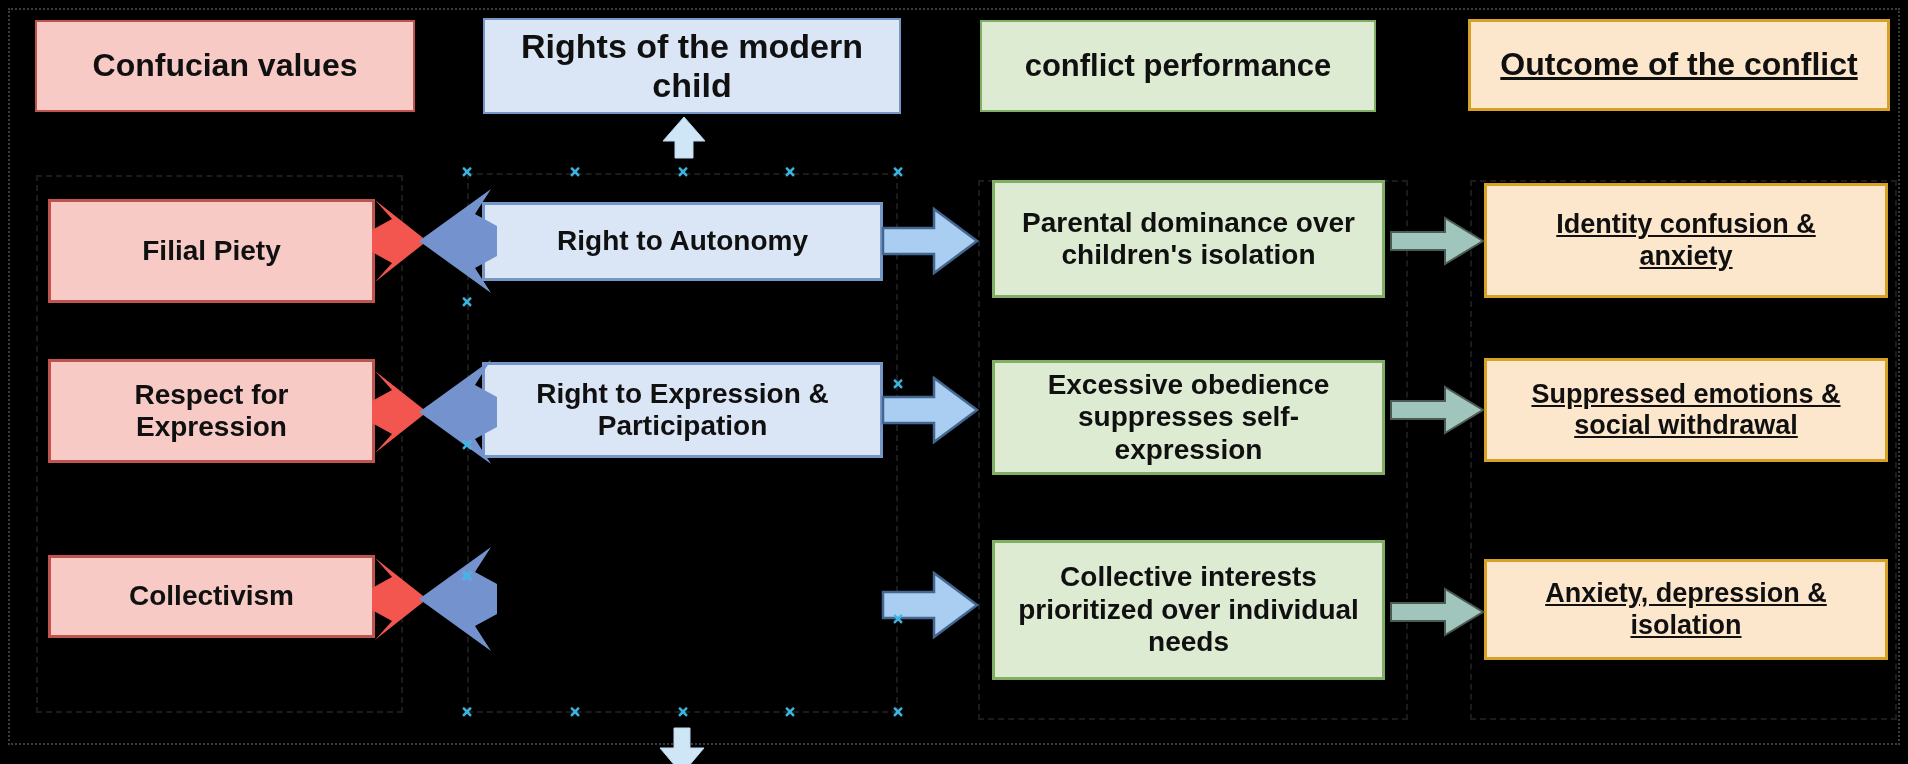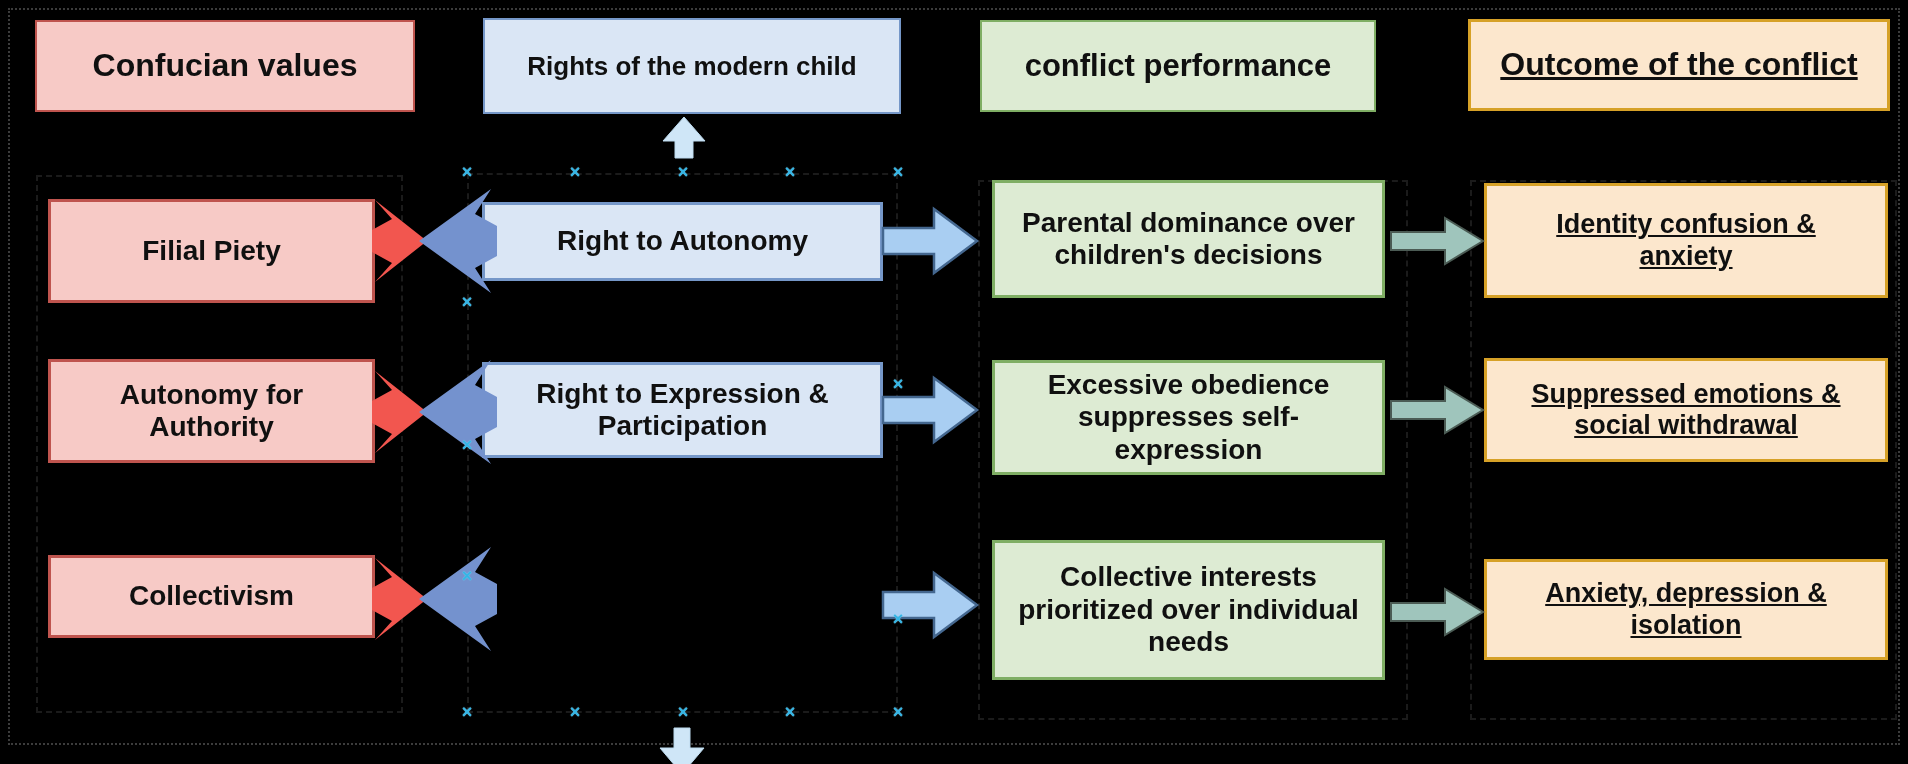--- a/index.html
+++ b/index.html
@@ -37,37 +37,37 @@
   }
 </style>
 </head>
 <body>
 
 <div class="stage">
 
   <div class="outer"></div>
 
   <div class="hdr pink" style="left:35px;top:20px;width:380px;height:92px;font-size:32px;">Confucian values</div>
-  <div class="hdr blue" style="left:483px;top:18px;width:418px;height:96px;font-size:26px;">Rights of the modern child</div>
+  <div class="hdr blue" style="left:483px;top:18px;width:418px;height:96px;font-size:34px;">Rights of the modern child</div>
   <div class="hdr green" style="left:980px;top:20px;width:396px;height:92px;">conflict performance</div>
   <div class="hdr orange" style="left:1468px;top:19px;width:422px;height:92px;font-size:32px;">Outcome of the conflict</div>
 
   <div class="dash" style="left:36px;top:175px;width:367px;height:538px;"></div>
   <div class="dash" style="left:467px;top:173px;width:431px;height:540px;"></div>
   <div class="dash" style="left:978px;top:180px;width:430px;height:540px;"></div>
   <div class="dash" style="left:1470px;top:180px;width:427px;height:540px;"></div>
 
   <div class="node pink c1" style="left:48px;top:199px;width:327px;height:104px;">Filial Piety</div>
-  <div class="node pink c1" style="left:48px;top:359px;width:327px;height:104px;">Autonomy for Authority</div>
+  <div class="node pink c1" style="left:48px;top:359px;width:327px;height:104px;">Respect for Expression</div>
   <div class="node pink c1" style="left:48px;top:555px;width:327px;height:83px;">Collectivism</div>
 
   <div class="node blue c2" style="left:482px;top:202px;width:401px;height:79px;">Right to Autonomy</div>
   <div class="node blue c2" style="left:482px;top:362px;width:401px;height:96px;">Right to Expression &amp; Participation</div>
 
-  <div class="node green c3" style="left:992px;top:180px;width:393px;height:118px;">Parental dominance over children's decisions</div>
+  <div class="node green c3" style="left:992px;top:180px;width:393px;height:118px;">Parental dominance over children's isolation</div>
   <div class="node green c3" style="left:992px;top:360px;width:393px;height:115px;">Excessive obedience suppresses self-expression</div>
   <div class="node green c3" style="left:992px;top:540px;width:393px;height:140px;">Collective interests prioritized over individual needs</div>
 
   <div class="node orange c4" style="left:1484px;top:183px;width:404px;height:115px;">Identity confusion &amp; anxiety</div>
   <div class="node orange c4" style="left:1484px;top:358px;width:404px;height:104px;">Suppressed emotions &amp; social withdrawal</div>
   <div class="node orange c4" style="left:1484px;top:559px;width:404px;height:101px;">Anxiety, depression &amp; isolation</div>
 
   <svg style="left:363px;top:186px;" width="134" height="110" viewBox="0 0 134 110">
     <polygon points="9,44 29,33 12,14 64,55 12,96 29,77 9,66" fill="#f2564f"></polygon>
     <polygon points="134,40 112,28 128,3 56,55 128,107 112,82 134,70" fill="#7492ce"></polygon>

